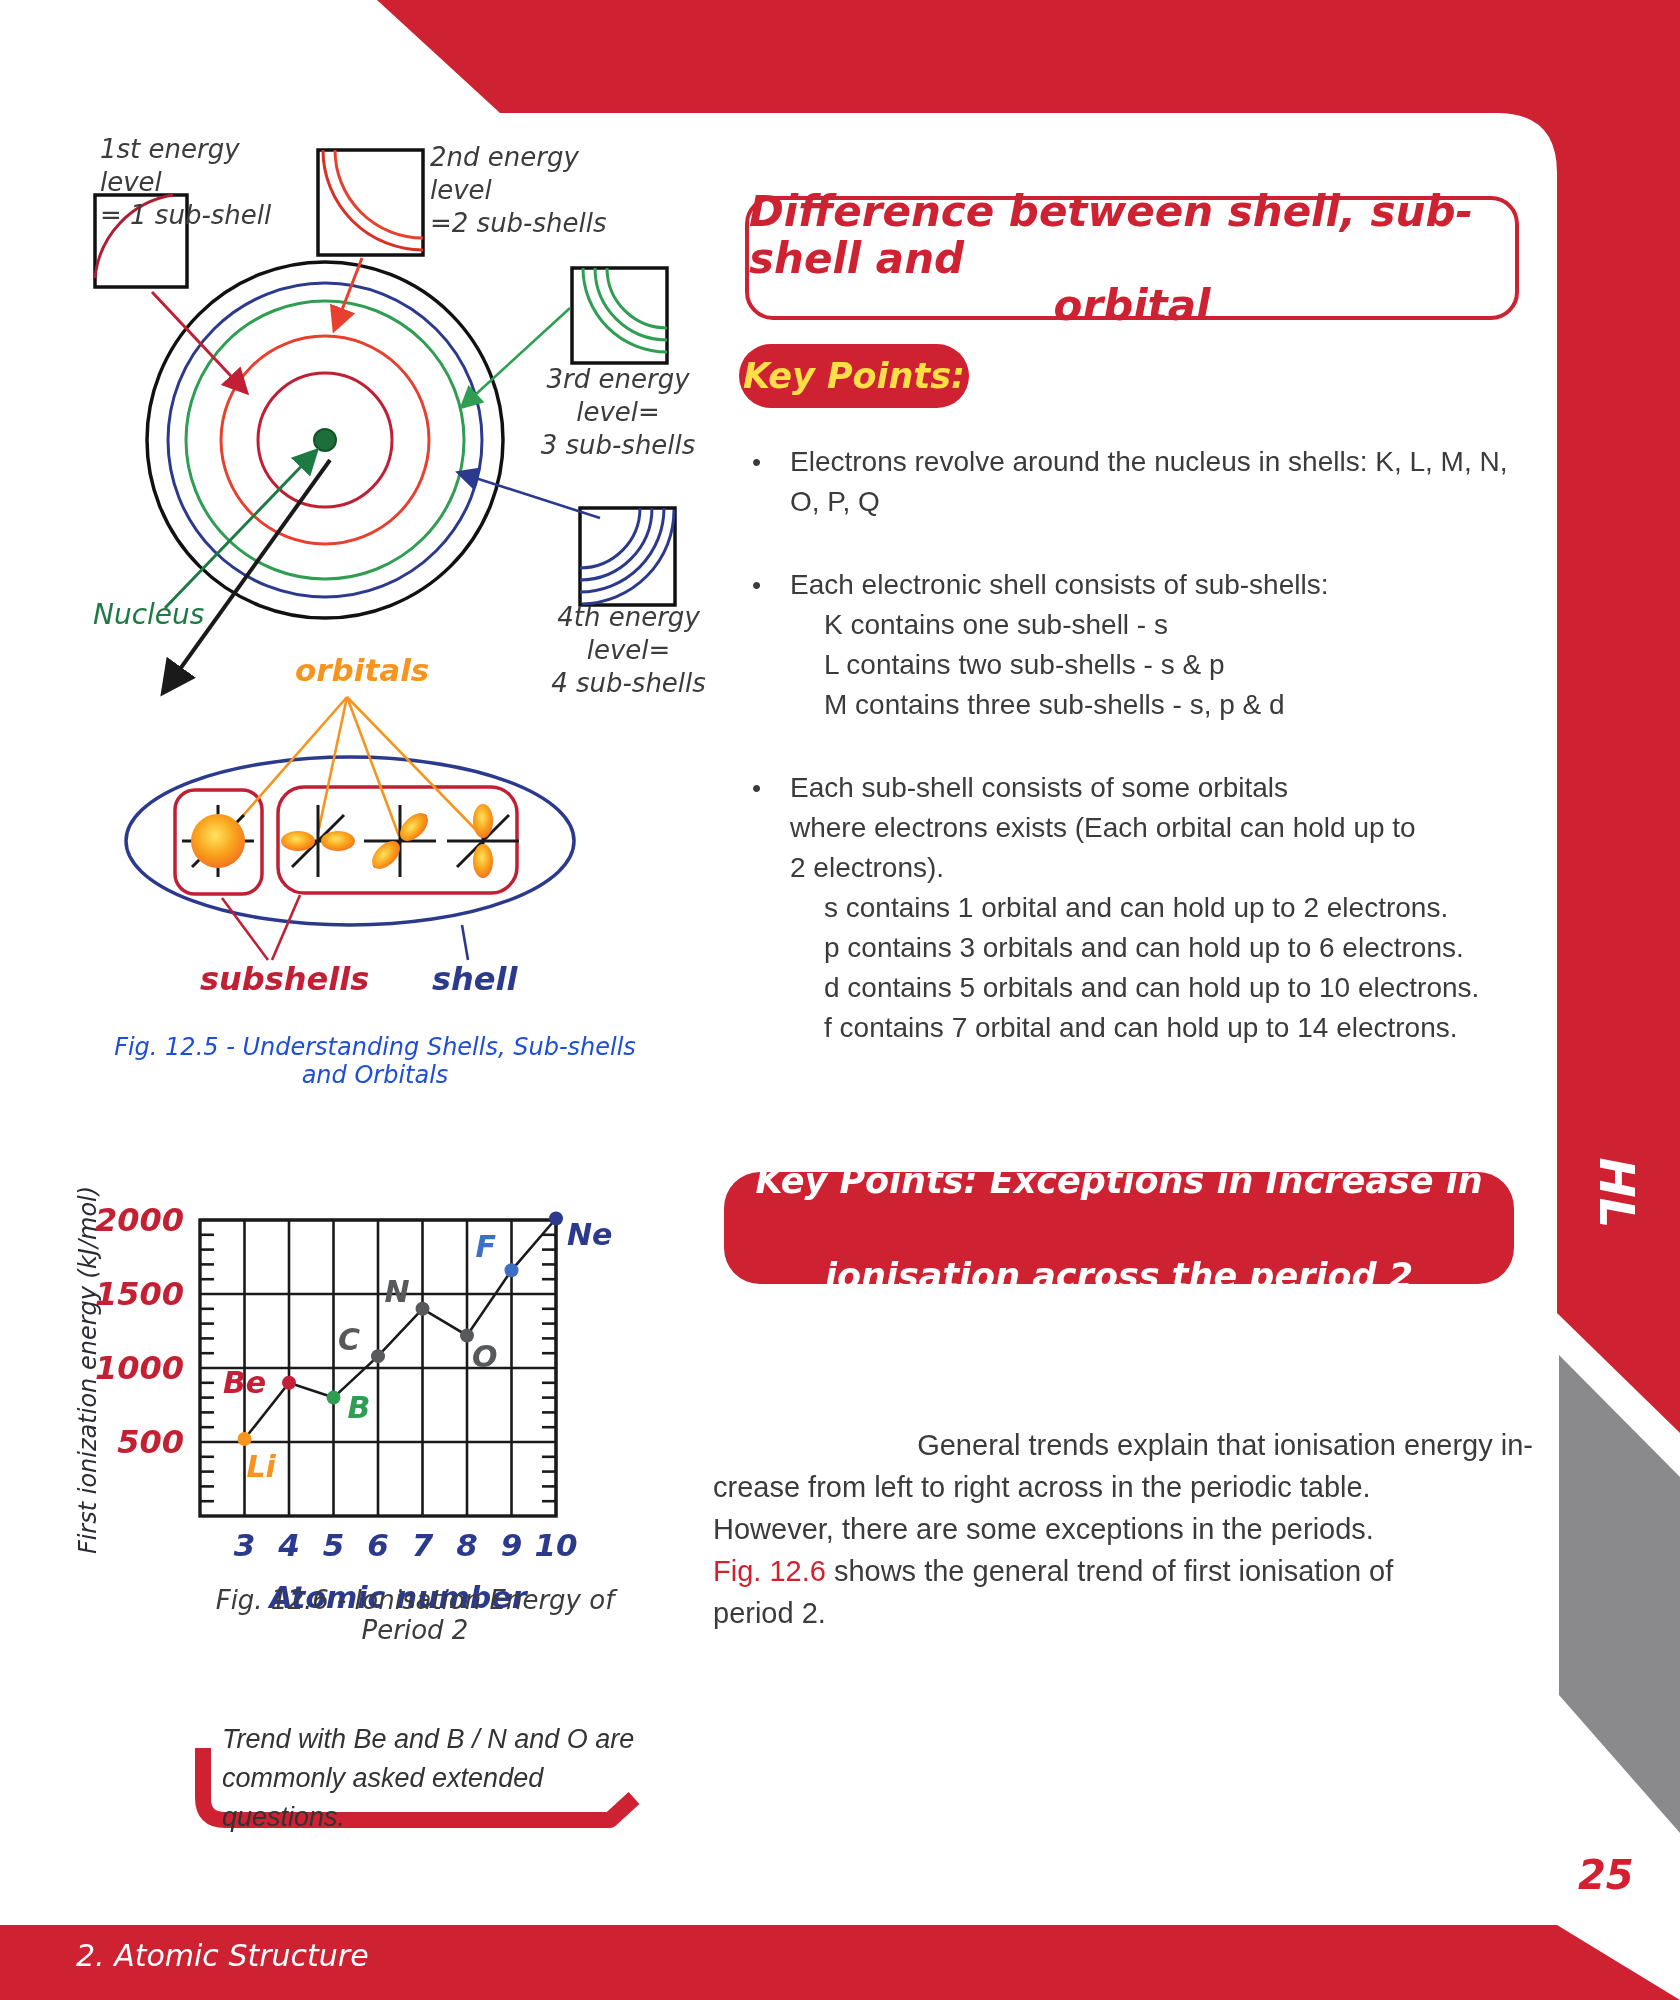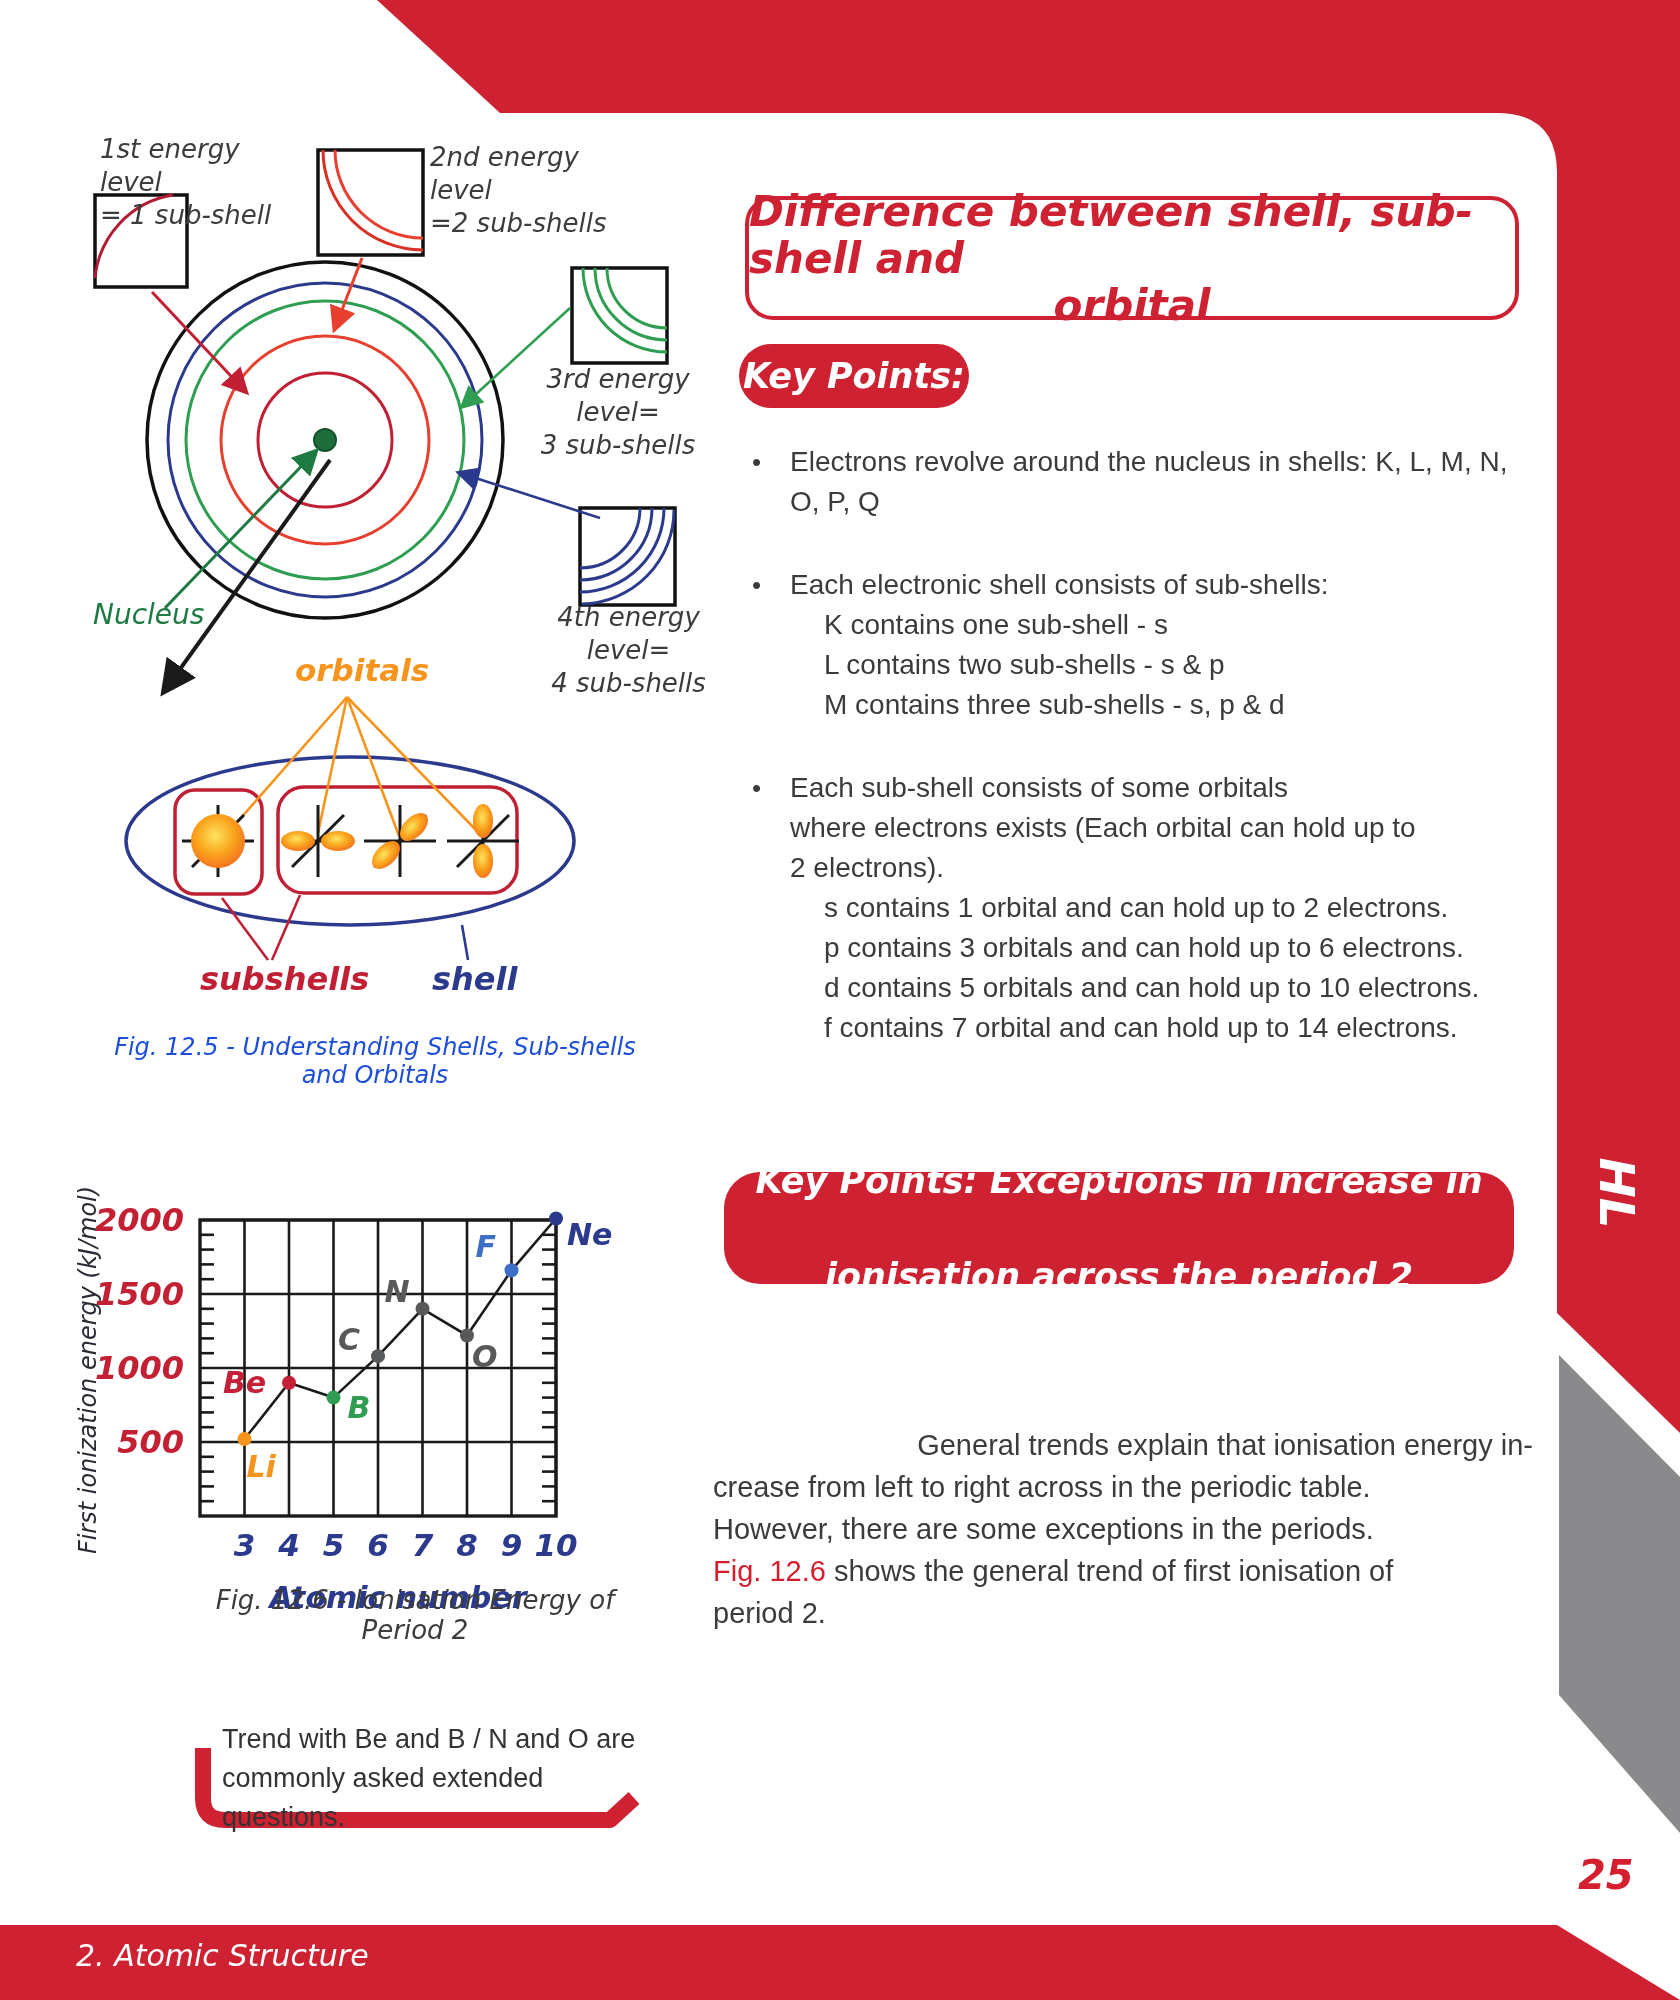--- a/index.html
+++ b/index.html
@@ -19,36 +19,36 @@
   #orbitalslbl{left:295px;top:652px;font-size:31px;font-weight:bold;color:#f7941d;}
   #subshellslbl{left:200px;top:960px;font-size:32px;font-weight:bold;color:#c01f34;}
   #shelllbl{left:432px;top:960px;font-size:32px;font-weight:bold;color:#2c3a8d;}
   #cap125{left:110px;top:1033px;width:530px;text-align:center;font-size:24px;color:#1d4ed8;}
 
   
   #titlebox{left:745px;top:196px;width:766px;height:116px;border:4px solid #ce2131;border-radius:28px;
             display:flex;flex-direction:column;justify-content:center;align-items:center;}
   #titlebox .tline{color:#ce2131;font-size:42px;line-height:47px;font-weight:bold;}
   #kpbadge{left:739px;top:344px;width:230px;height:64px;background:#ce2131;border-radius:32px;
-           display:flex;align-items:center;justify-content:center;color:#ffffff;font-size:35px;font-weight:bold;}
+           display:flex;align-items:center;justify-content:center;color:#fde047;font-size:35px;font-weight:bold;}
   #bullets{left:752px;top:442px;width:780px;font-size:28px;line-height:40px;color:#3b3b3b;}
   .bgroup{display:flex;margin-bottom:43px;}
   .bdot{width:38px;flex:none;font-size:26px;}
   .btext{flex:1;}
   .bline.sub{padding-left:34px;}
   #banner2{left:724px;top:1172px;width:790px;height:112px;background:#ce2131;border-radius:36px;
            display:flex;flex-direction:column;justify-content:center;align-items:center;gap:43px;}
   #banner2 .tline{color:#ffffff;font-size:35px;line-height:52px;font-weight:bold;}
   #para{left:713px;top:1424px;width:820px;font-size:29px;line-height:42px;color:#3b3b3b;}
   .pline.indent{text-indent:92px;text-align:right;}
   .figref{color:#d41f2f;font-weight:normal;}
   #cap126{left:175px;top:1585px;width:480px;text-align:center;font-size:26px;color:#3c3c3c;}
 
   
-  #notetext{left:222px;top:1720px;width:420px;font-size:27px;line-height:39px;color:#333;}
+  #notetext{left:222px;top:1720px;width:420px;font-size:27px;line-height:39px;color:#333;font-style:italic;}
 
   
   #ytitle{left:-122px;top:1356px;width:420px;text-align:center;transform:rotate(-90deg);
           font-size:24px;color:#2b2b35;}
 
   
   #hl{left:1552px;top:1148px;width:130px;height:90px;transform:rotate(90deg);
       display:flex;align-items:center;justify-content:center;color:#fff;font-size:48px;font-weight:bold;}
   #pagenum{left:1578px;top:1852px;font-size:40px;color:#d41f2f;font-weight:bold;}
   #footer{left:76px;top:1938px;font-size:30px;color:#ffffff;}

